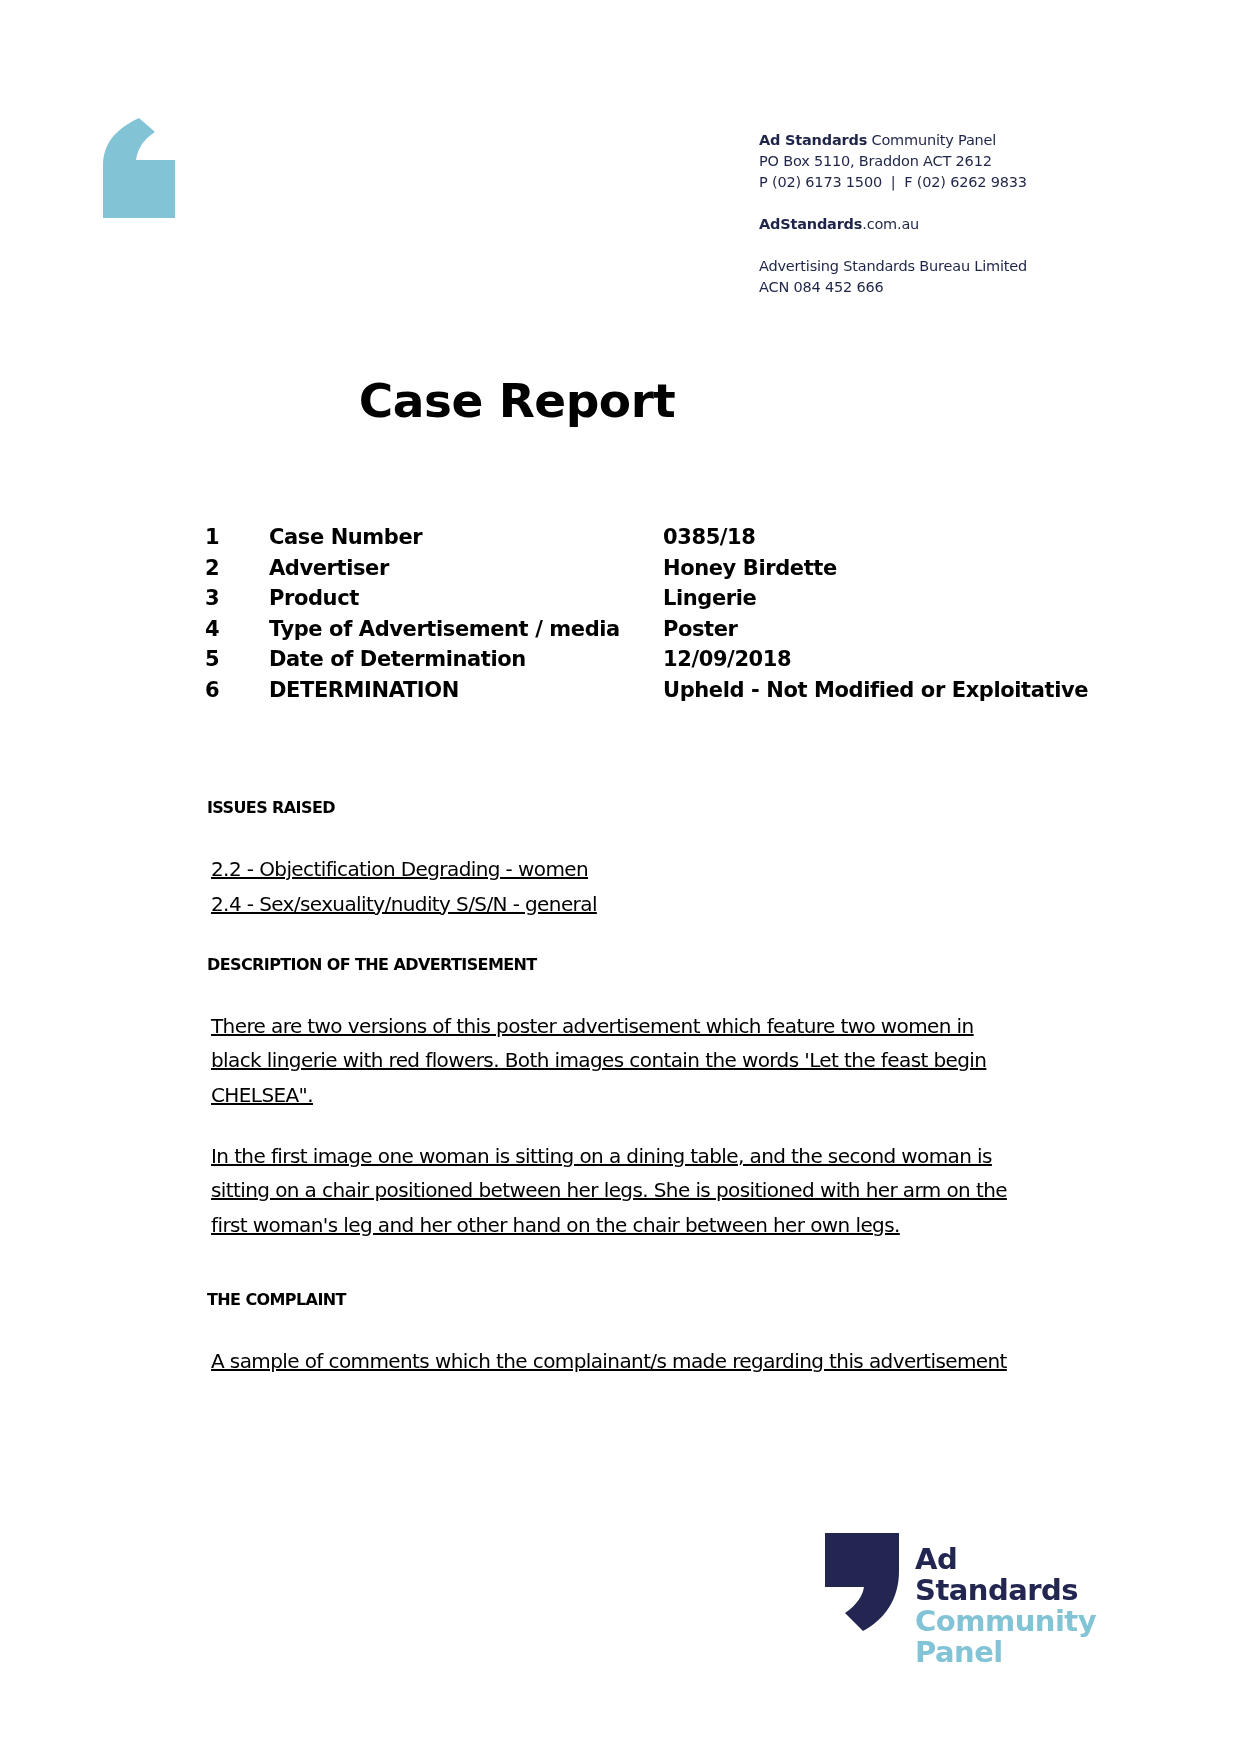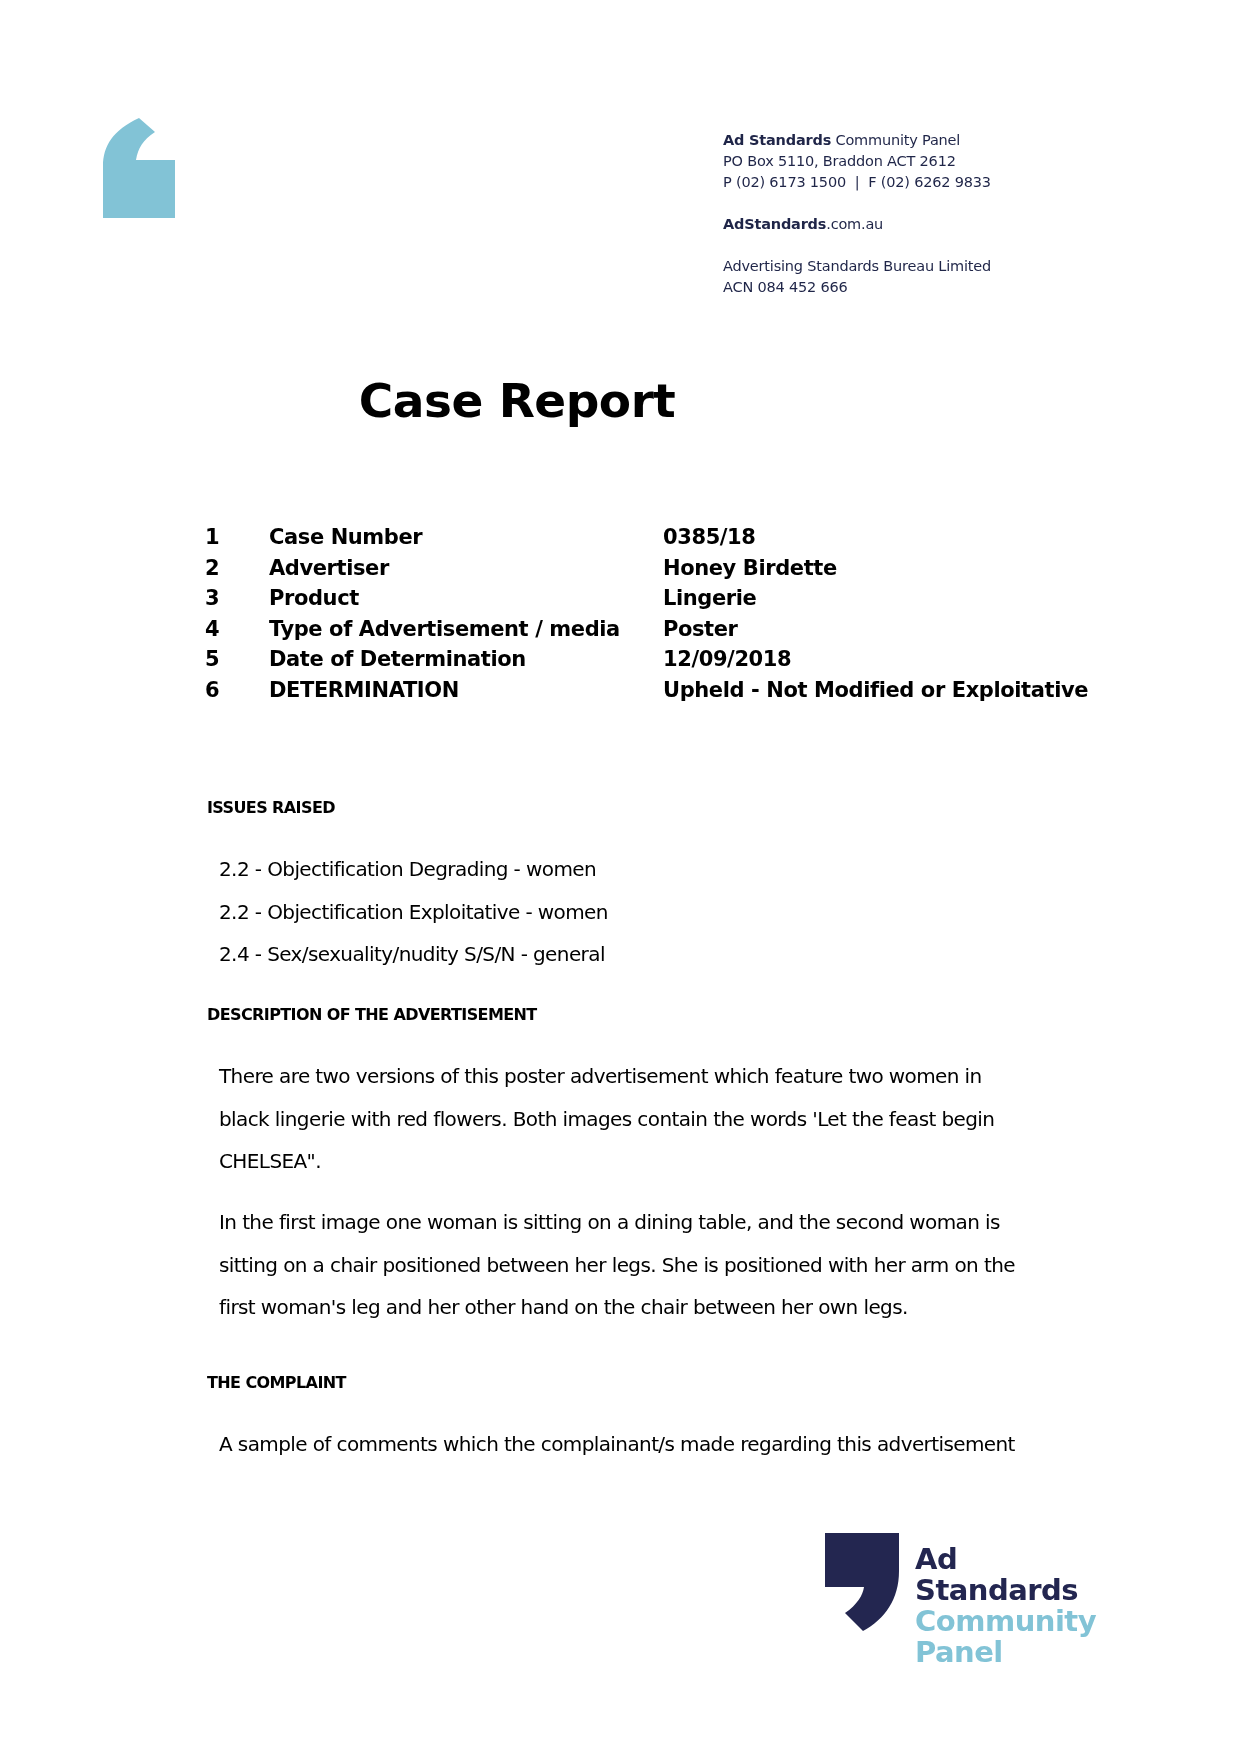--- a/index.html
+++ b/index.html
@@ -4,21 +4,21 @@
 <style>
   html, body { margin: 0; padding: 0; background: #ffffff; }
   body { width: 1239px; height: 1754px; position: relative; overflow: hidden;
          font-family: "Liberation Sans", "DejaVu Sans", sans-serif; color: #000; }
   .abs { position: absolute; }
 
   
   #quote-logo { left: 103px; top: 118px; width: 72px; height: 100px; }
 
   
-  .contact { left: 723px; top: 130px; font-size: 14.5px; line-height: 21px; color: #1f2548;
+  .contact { left: 759px; top: 130px; font-size: 14.5px; line-height: 21px; color: #1f2548;
              font-family: "DejaVu Sans", sans-serif; letter-spacing: -0.2px; }
   .contact .line { white-space: nowrap; }
   .contact .gap { height: 21px; }
   .contact b { font-weight: bold; }
 
   
   .title { left: 0; width: 980px; top: 373px; text-align: center; font-size: 47px; font-weight: bold;
            font-family: "DejaVu Sans", sans-serif; letter-spacing: -0.5px; }
   .title span { position: relative; left: 27px; }
 
@@ -27,21 +27,21 @@
                 font-size: 21px; letter-spacing: -0.4px; }
   .case-row { height: 30.5px; line-height: 30.5px; position: relative; white-space: nowrap; }
   .case-row .num { position: absolute; left: 0; }
   .case-row .lbl { position: absolute; left: 64px; }
   .case-row .val { position: absolute; left: 458px; }
 
   
   .body { left: 207px; top: 793px; width: 900px; font-family: "DejaVu Sans", sans-serif;
           font-size: 20px; line-height: 30.5px; letter-spacing: -0.6px; }
   .body h2 { font-size: 16px; font-weight: bold; margin: 0; line-height: 30.5px; letter-spacing: -0.6px; }
-  .body p { margin: 12px; }
+  .body p { margin: 4px; text-decoration: underline; }
   .body .mt1 { margin-top: 30.5px; }
   .body .mt2 { margin-top: 30.5px; }
   .body .mt3 { margin-top: 45px; }
 
   
   #brand-comma { left: 825px; top: 1533px; width: 74px; height: 98px; }
   .brand-text { left: 915px; top: 1544px; font-family: "DejaVu Sans", sans-serif; font-weight: bold;
                 font-size: 29px; line-height: 31px; letter-spacing: -0.5px; }
   .brand-text .navy { color: #232650; }
   .brand-text .teal { color: #82c3d6; }
@@ -96,21 +96,20 @@
     <span class="num">6</span>
     <span class="lbl">DETERMINATION</span>
     <span class="val">Upheld - Not Modified or Exploitative</span>
   </div>
 </div>
 
 <div class="abs body">
   <h2>ISSUES RAISED</h2>
   <div class="mt1">
     <p>2.2 - Objectification Degrading - women</p>
-    <p>2.2 - Objectification Exploitative - women</p>
     <p>2.4 - Sex/sexuality/nudity S/S/N - general</p>
   </div>
 
   <h2 class="mt2">DESCRIPTION OF THE ADVERTISEMENT</h2>
   <div class="mt1">
     <p>There are two versions of this poster advertisement which feature two women in</p>
     <p>black lingerie with red flowers. Both images contain the words 'Let the feast begin</p>
     <p>CHELSEA".</p>
   </div>
   <div class="mt1">

